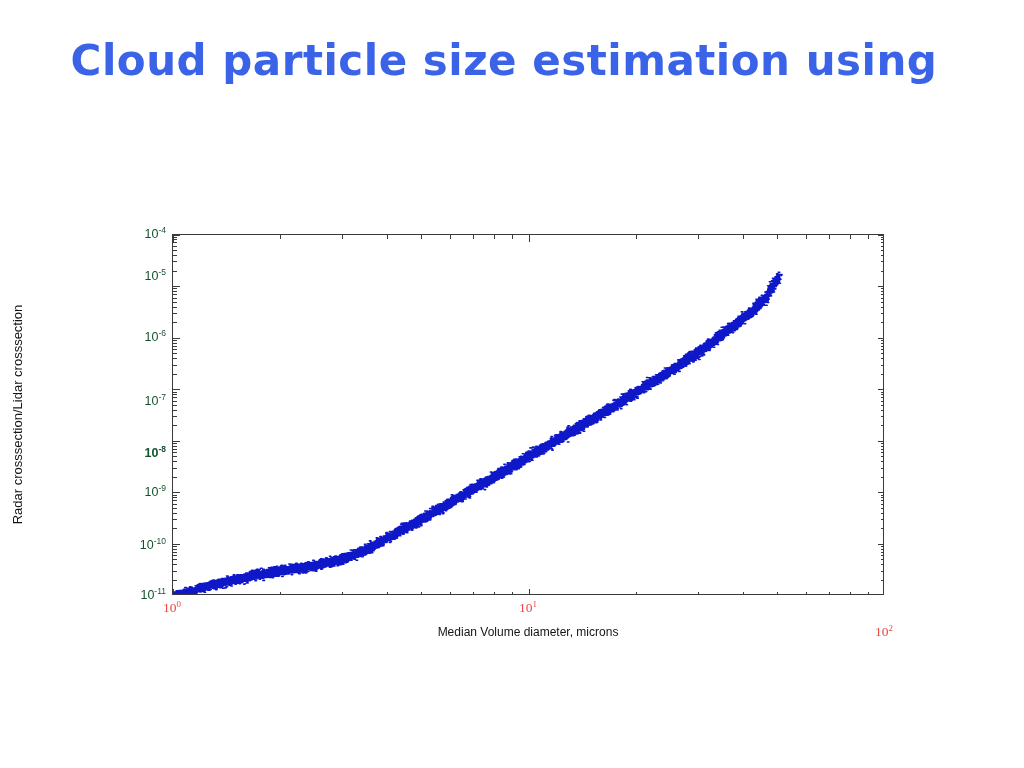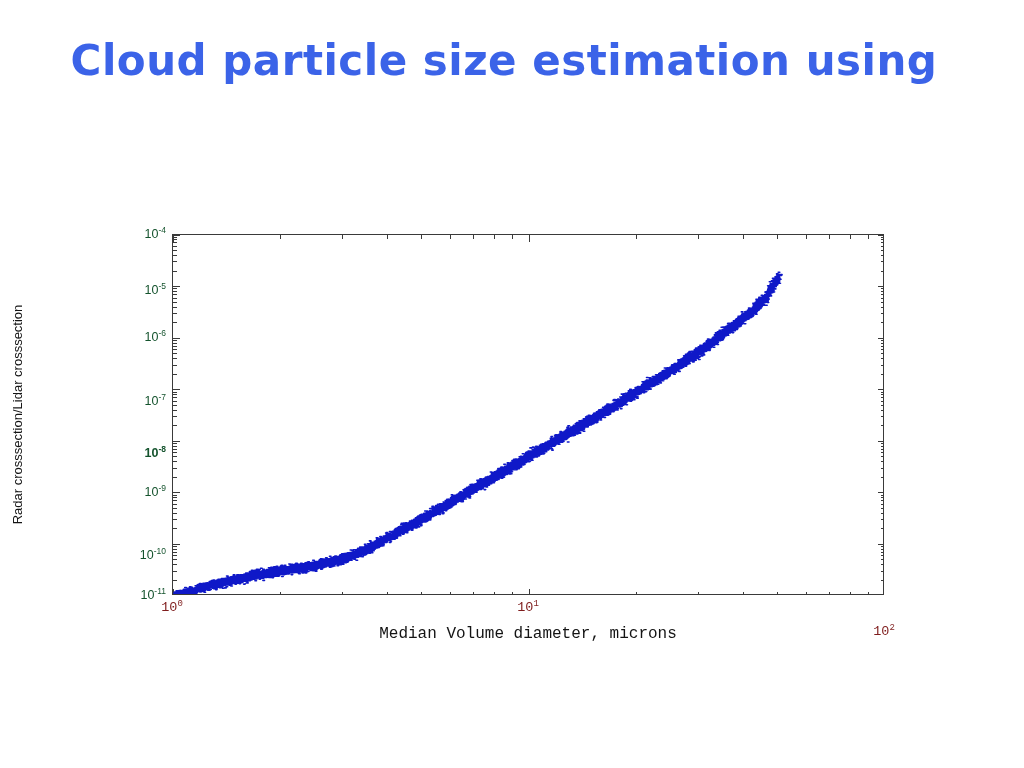--- a/index.html
+++ b/index.html
@@ -84,23 +84,23 @@
     position: absolute;
     left: 0;
     top: 0;
     width: 66px;
     height: 410px;
   }
 
   .xtick-label {
     position: absolute;
     top: 0;
-    font-family: Liberation Mono, monospace;
+    font-family: Liberation Serif, serif;
     font-size: 13.5px;
-    color: #7f1d1d;
+    color: #ef4444;
     white-space: nowrap;
     transform: translateX(-50%);
   }
   .xtick-label sup {
     font-size: 9px;
     vertical-align: super;
     line-height: 0;
   }
   #xtick-labels {
     position: absolute;
@@ -131,47 +131,47 @@
     top: 24px;
     width: 18px;
     height: 361px;
   }
   #xlabel {
     position: absolute;
     left: 72px;
     top: 415px;
     width: 712px;
     text-align: center;
-    font-family: Liberation Mono, monospace;
-    font-size: 16px;
+    font-family: Liberation Sans, sans-serif;
+    font-size: 12px;
     color: #141414;
     white-space: nowrap;
   }
 </style>
 </head>
 <body>
 
 <div id="slide-title">
   <span class="title-line">Cloud particle size estimation using</span>
 </div>
 
 <div id="figure">
 
   <div id="ylabel-wrap">
     <div id="ylabel">Radar crosssection/Lidar crosssection</div>
   </div>
 
   <div id="ytick-labels">
       <div class="ytick-label" style="top: 385px;"><span>10</span><sup>-11</sup></div>
-      <div class="ytick-label" style="top: 345px;"><span>10</span><sup>-10</sup></div>
+      <div class="ytick-label" style="top: 335px;"><span>10</span><sup>-10</sup></div>
       <div class="ytick-label" style="top: 281.857px;"><span>10</span><sup>-9</sup></div>
       <div class="ytick-label" style="top: 243px; font-weight: bold;"><span>10</span><sup>-8</sup></div>
       <div class="ytick-label" style="top: 191px;"><span>10</span><sup>-7</sup></div>
       <div class="ytick-label" style="top: 127.143px;"><span>10</span><sup>-6</sup></div>
-      <div class="ytick-label" style="top: 80px;"><span>10</span><sup>-5</sup></div>
+      <div class="ytick-label" style="top: 66px;"><span>10</span><sup>-5</sup></div>
       <div class="ytick-label" style="top: 24px;"><span>10</span><sup>-4</sup></div>
     </div>
 
   <div id="plot-box">
     <svg id="plot-svg" viewBox="0 0 712 361" preserveAspectRatio="none" xmlns="http://www.w3.org/2000/svg">
       <g id="ticks-group">
           <line x1="0" y1="361" x2="0" y2="354" stroke="#3a3a3a" stroke-width="1" shape-rendering="crispEdges"></line>
           <line x1="0" y1="0" x2="0" y2="7" stroke="#3a3a3a" stroke-width="1" shape-rendering="crispEdges"></line>
           <line x1="107.16667845637731" y1="361" x2="107.16667845637731" y2="357" stroke="#3a3a3a" stroke-width="1" shape-rendering="crispEdges"></line>
           <line x1="107.16667845637731" y1="0" x2="107.16667845637731" y2="4" stroke="#3a3a3a" stroke-width="1" shape-rendering="crispEdges"></line>

